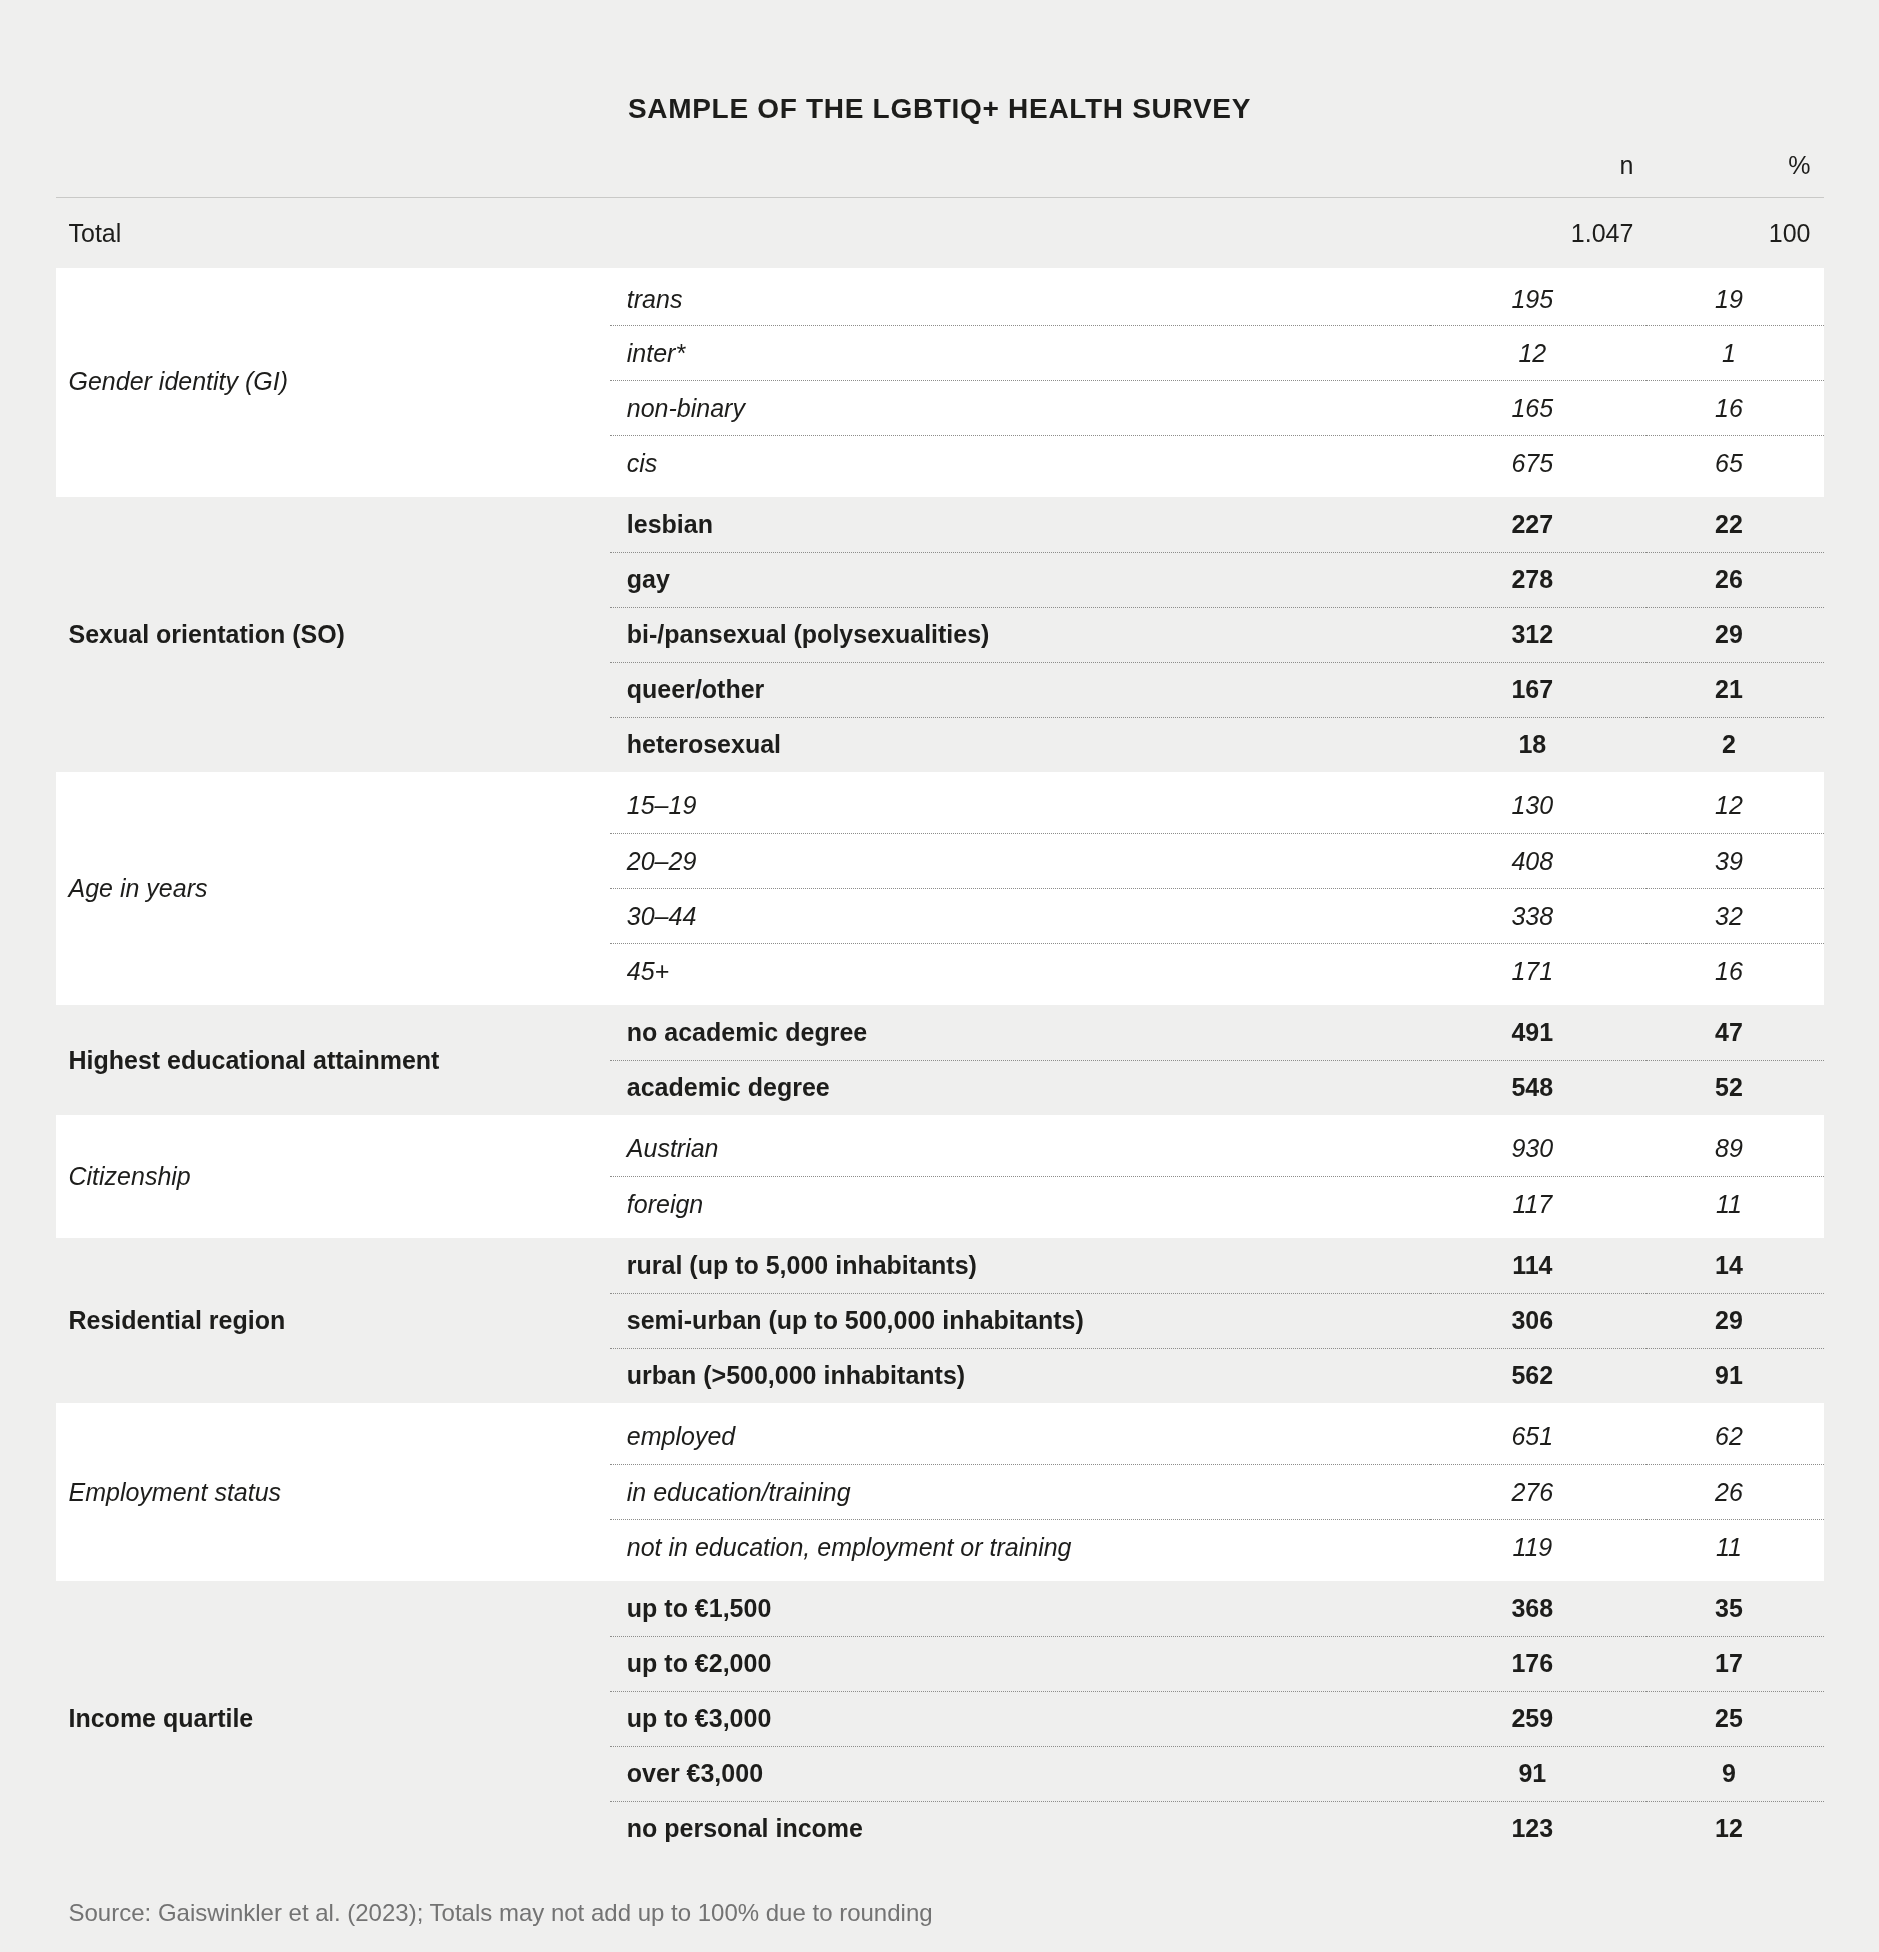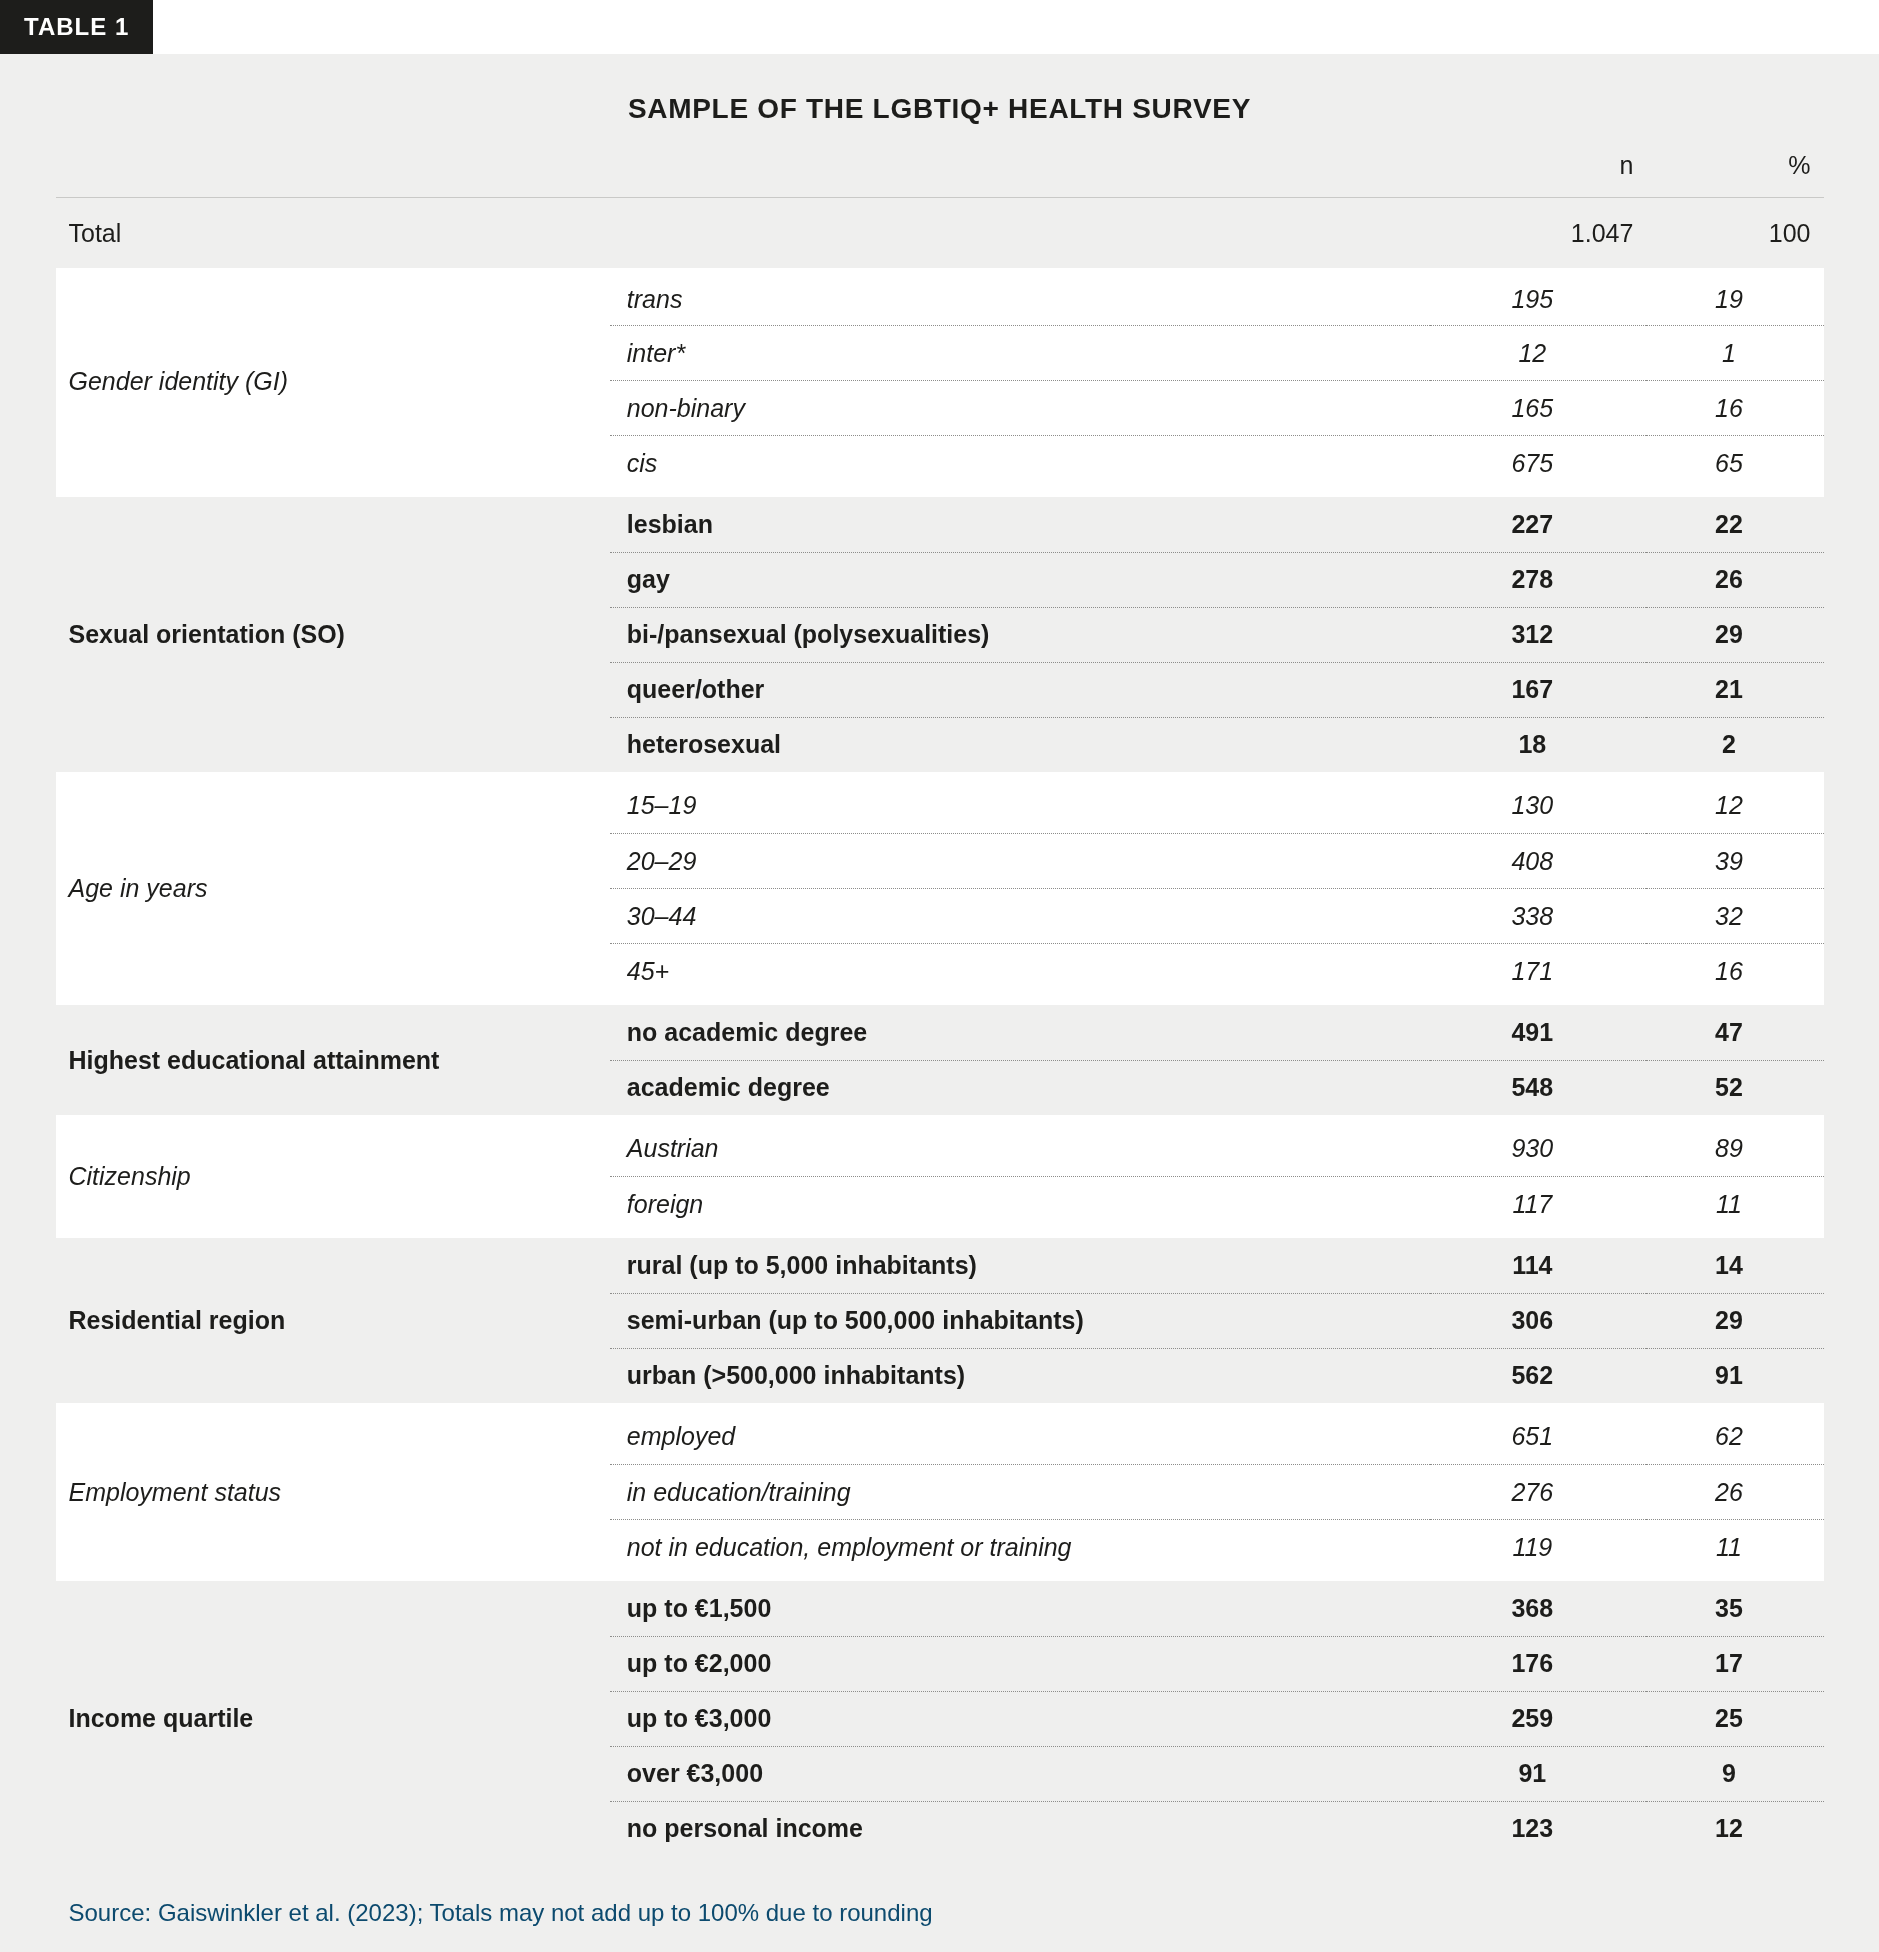--- a/index.html
+++ b/index.html
@@ -151,33 +151,30 @@
     padding: 0;
     background: #ffffff;
     border: none;
   }
 
   .source {
     margin: 0 auto;
     width: 1768px;
     padding-top: 43px;
     font-size: 24px;
-    color: #0c4a6e;
+    color: #737373;
     padding-left: 13px;
     box-sizing: border-box;
   }
 </style>
 </head>
 <body>
 
 <div class="figure">
 
-  <div class="badge-strip">
-    <div class="badge">TABLE 1</div>
-  </div>
 
   <div class="body-wrap">
 
     <div class="title">SAMPLE OF THE LGBTIQ+ HEALTH SURVEY</div>
 
     <table class="survey">
       <colgroup>
         <col class="c-cat">
           <col class="c-sub">
           <col class="c-n">

